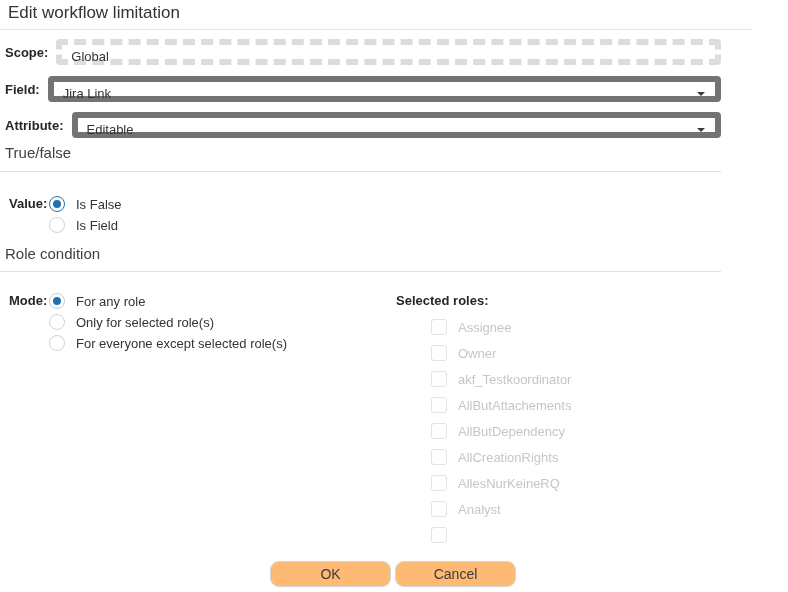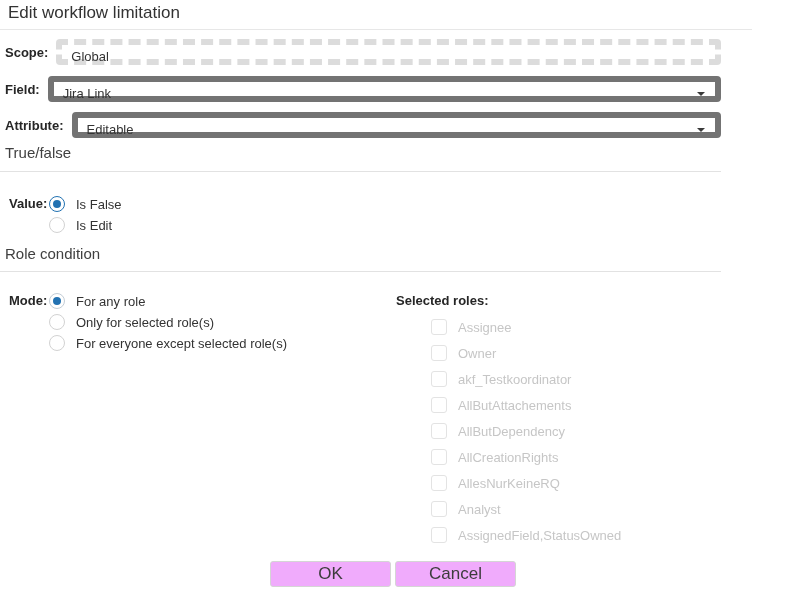--- a/index.html
+++ b/index.html
@@ -39,22 +39,22 @@
   .radio-label { margin-left:11px; font-size:13px; color:#333; white-space:nowrap; }
 
   
   .roles-label { position:absolute; left:396px; font-size:13px; font-weight:bold; color:#262626; }
   .roles-list { position:absolute; left:405px; }
   .role-item { display:flex; align-items:flex-end; height:26px;padding-left:26px; }
   .checkbox { width:16px; height:16px; border:1px solid #e3e3e3; border-radius:3px; background:#fff; flex:none; }
   .role-label { margin-left:11px; font-size:13px; color:#c6c6c6; white-space:nowrap; }
 
   
-  .btn { position:absolute; top:561px; width:121px; height:26px; background:#f0abfc; border:1px solid #d5d5d5;
-         border-radius:3px; font-size:17px; color:#3c3c3c; text-align:center; line-height:24px;
+  .btn { position:absolute; top:561px; width:121px; height:26px; background:#fdba74; border:1px solid #d5d5d5;
+         border-radius:9px; font-size:14px; color:#3c3c3c; text-align:center; line-height:24px;
          font-family:"Liberation Sans", sans-serif; cursor:pointer; }
   .btn-ok { left:270px; }
   .btn-cancel { left:395px; }
 
   
   .scrollbar { position:absolute; left:766px; top:37px; width:17px; height:503px; background:#f1f1f1; }
   .scroll-arrow { position:absolute; left:0; width:17px; height:17px; cursor:pointer; }
   .scroll-arrow.up { top:0; }
   .scroll-arrow.down { bottom:0; }
   .scroll-arrow .tri-up { position:absolute; left:4.5px; top:7px; width:0; height:0;
@@ -99,21 +99,21 @@
   <div class="section-sep" style="top:171px;"></div>
 
   <div class="radio-group-label" style="top:196px;">Value:</div>
   <div class="radio-group" style="top:194px;">
     <div class="radio-row">
       <span class="radio checked-blue"></span>
       <span class="radio-label">Is False</span>
     </div>
     <div class="radio-row">
       <span class="radio"></span>
-      <span class="radio-label">Is Edit</span>
+      <span class="radio-label">Is Field</span>
     </div>
   </div>
 
   <div class="section-heading" style="top:245px;">Role condition</div>
   <div class="section-sep" style="top:271px;"></div>
 
   <div class="radio-group-label" style="top:293px;">Mode:</div>
   <div class="radio-group" style="top:291px;">
     <div class="radio-row">
       <span class="radio checked-gray"></span>
@@ -158,21 +158,20 @@
     <div class="role-item">
       <span class="checkbox"></span>
       <span class="role-label">AllesNurKeineRQ</span>
     </div>
     <div class="role-item">
       <span class="checkbox"></span>
       <span class="role-label">Analyst</span>
     </div>
     <div class="role-item">
       <span class="checkbox"></span>
-      <span class="role-label">AssignedField,StatusOwned</span>
     </div>
   </div>
 
   <button class="btn btn-ok">OK</button>
   <button class="btn btn-cancel">Cancel</button>
 
   <div class="scrollbar">
     <div class="scroll-arrow up">
         <span class="tri-up"></span>
       </div>

